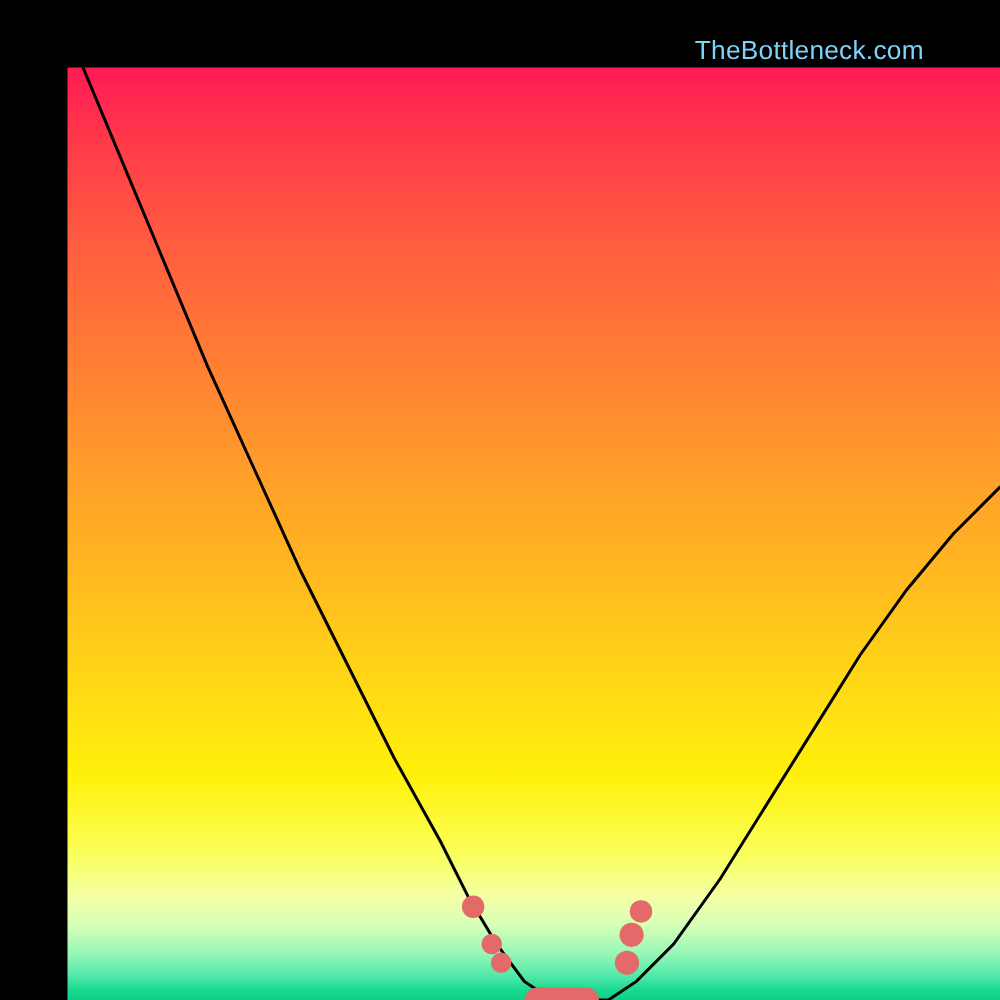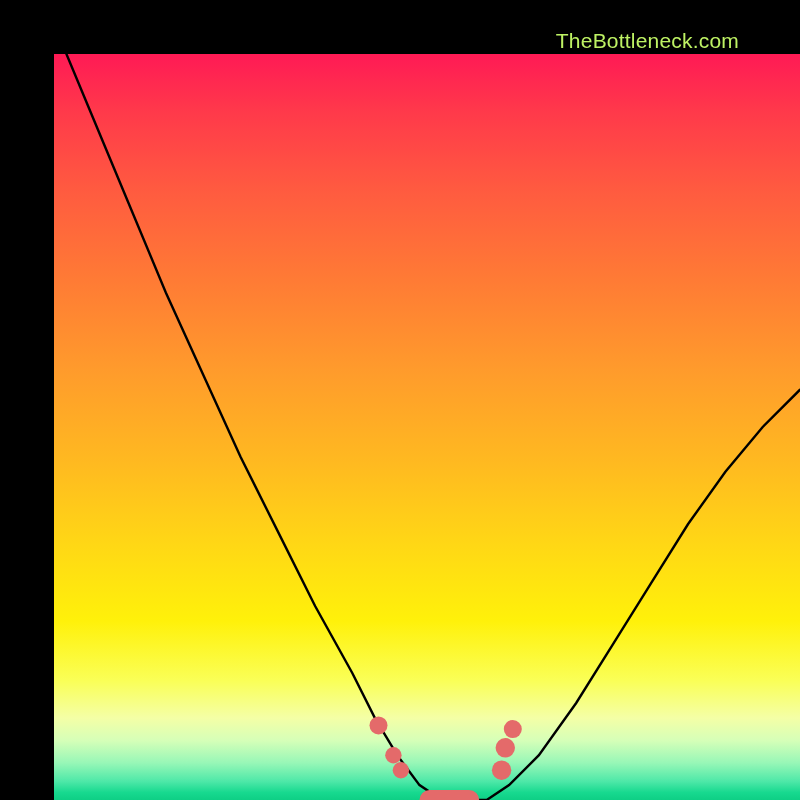--- a/index.html
+++ b/index.html
@@ -41,21 +41,21 @@
       #98f7b7 95%,
       #4ee8a8 97.5%,
       #17d98f 99%,
       #0ecf85 100%
     );
   }
   .watermark {
     position: absolute;
     top: 2px;
     right: 34px;
-    color: #bef264;
+    color: #7dd3fc;
     font-size: 21px;
     font-weight: 400;
     letter-spacing: 0.2px;
     z-index: 5;
   }
   svg.curve {
     position: absolute;
     left: 0;
     top: 0;
     width: 746px;

